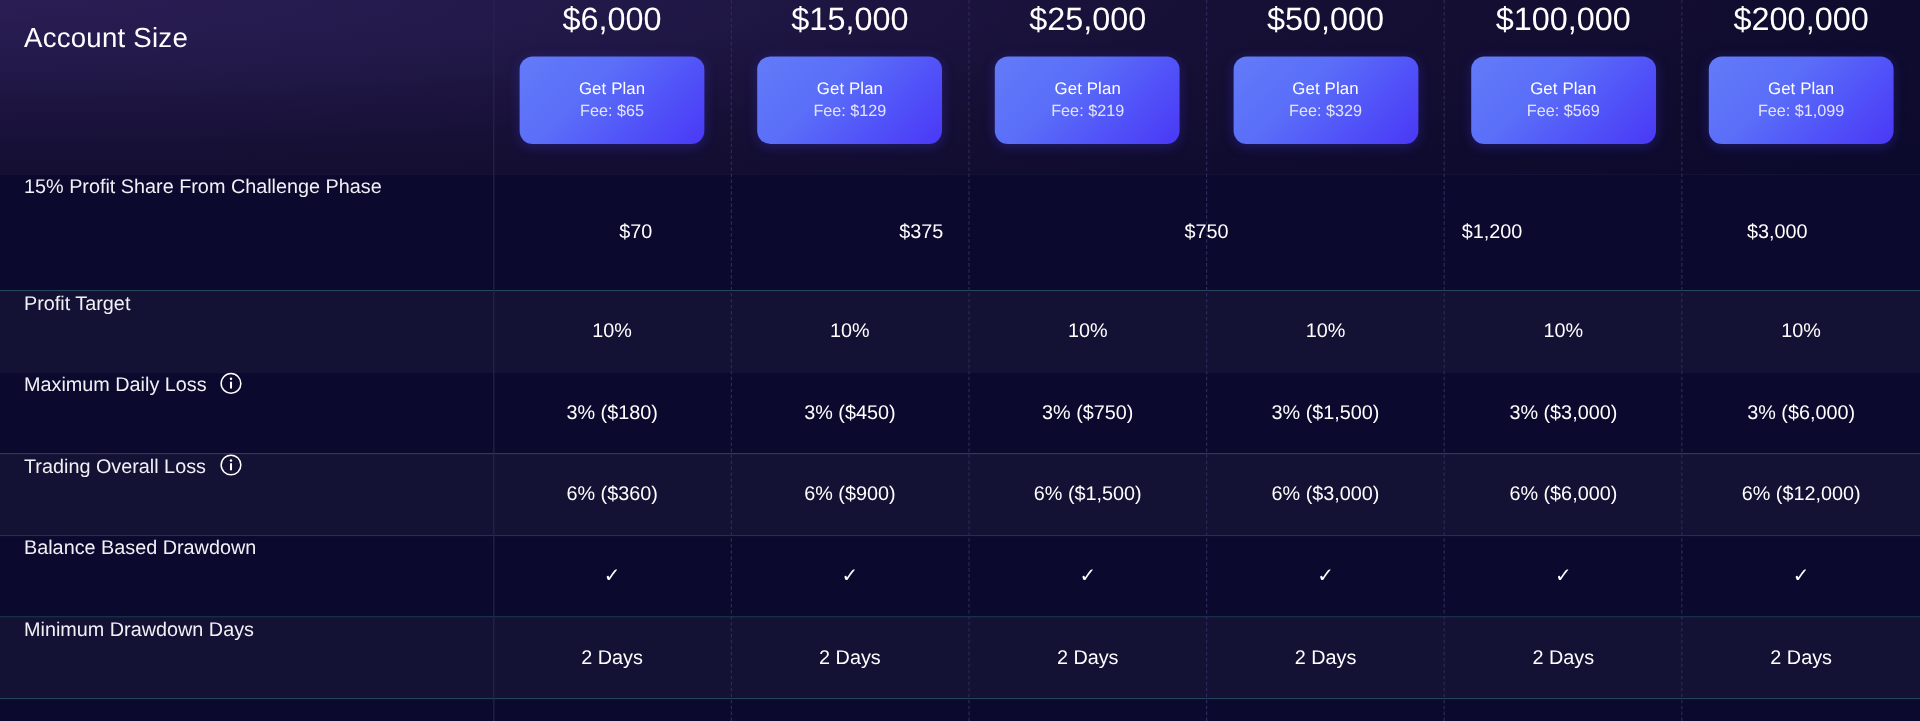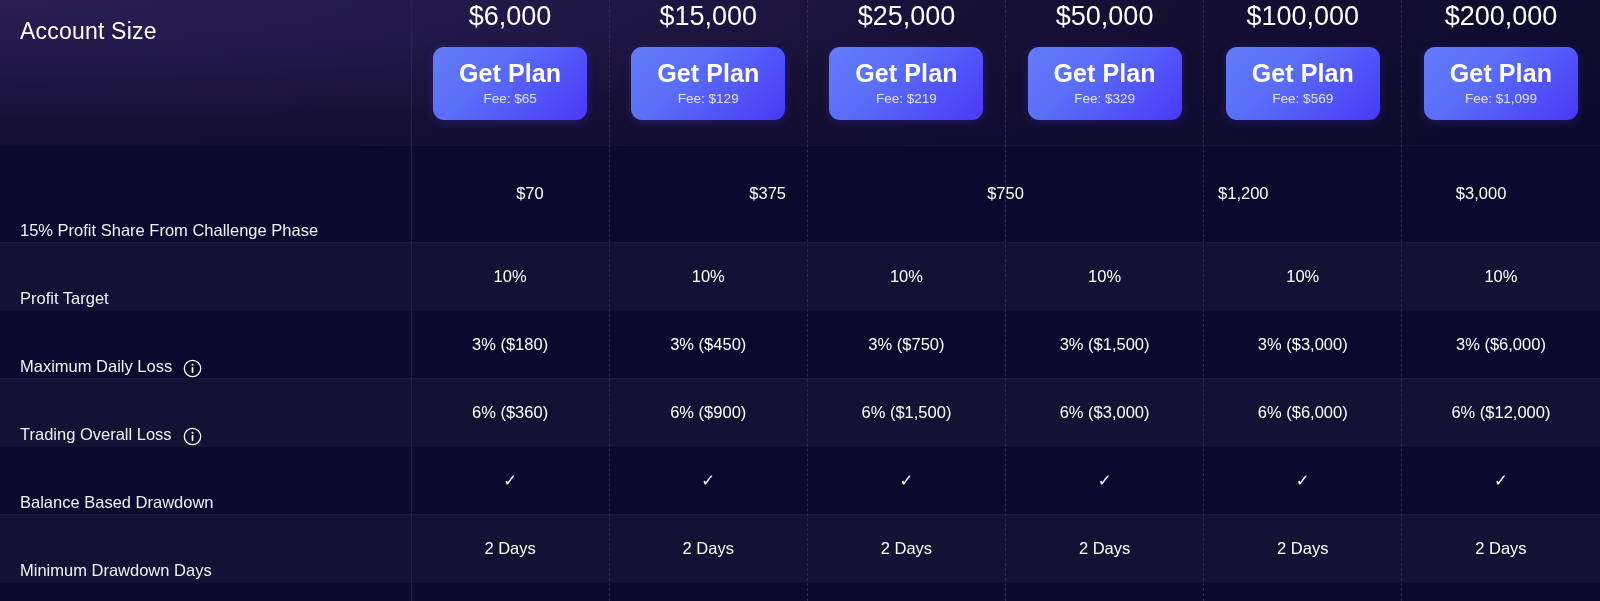--- a/index.html
+++ b/index.html
@@ -58,21 +58,21 @@
     border:none;
     border-radius:11px;
     background:linear-gradient(135deg, #637bf9 0%, #5a6ef8 38%, #5050f8 72%, #4a38f6 100%);
     color:#ffffff;
     display:flex; flex-direction:column;
     align-items:center; justify-content:center;
     cursor:pointer;
     box-shadow:0 2px 10px rgba(70,60,240,.28);
   }
   .get-plan-btn .gp-main {
-    font-size:25px; font-weight:bold;
+    font-size:14px; font-weight:normal;
     letter-spacing:.1px;
     line-height:1.1;
   }
   .get-plan-btn .gp-fee {
     font-size:13.5px;
     margin-top:5px;
     color:#e3e4fb;
     line-height:1.1;
   }
 
@@ -86,21 +86,21 @@
   }
   .row.dark  { background:#0b0a2e; }
   .row.light { background:#131134; }
 
   .row-h-tall  { height:97px; }
   .row-h       { height:68px; }
   .row-h-cut   { height:23px; }
 
   .row-label {
     flex:0 0 411px;
-    display:flex; align-items:flex-end;
+    display:flex; align-items:flex-start;
     padding-left:20px;
     gap:11px;
     position:relative;
     z-index:2;
   }
   .row-label .lbl {
     font-size:16.5px;
     color:#f0f0f6;
     line-height:1.42;
     max-width:330px;

